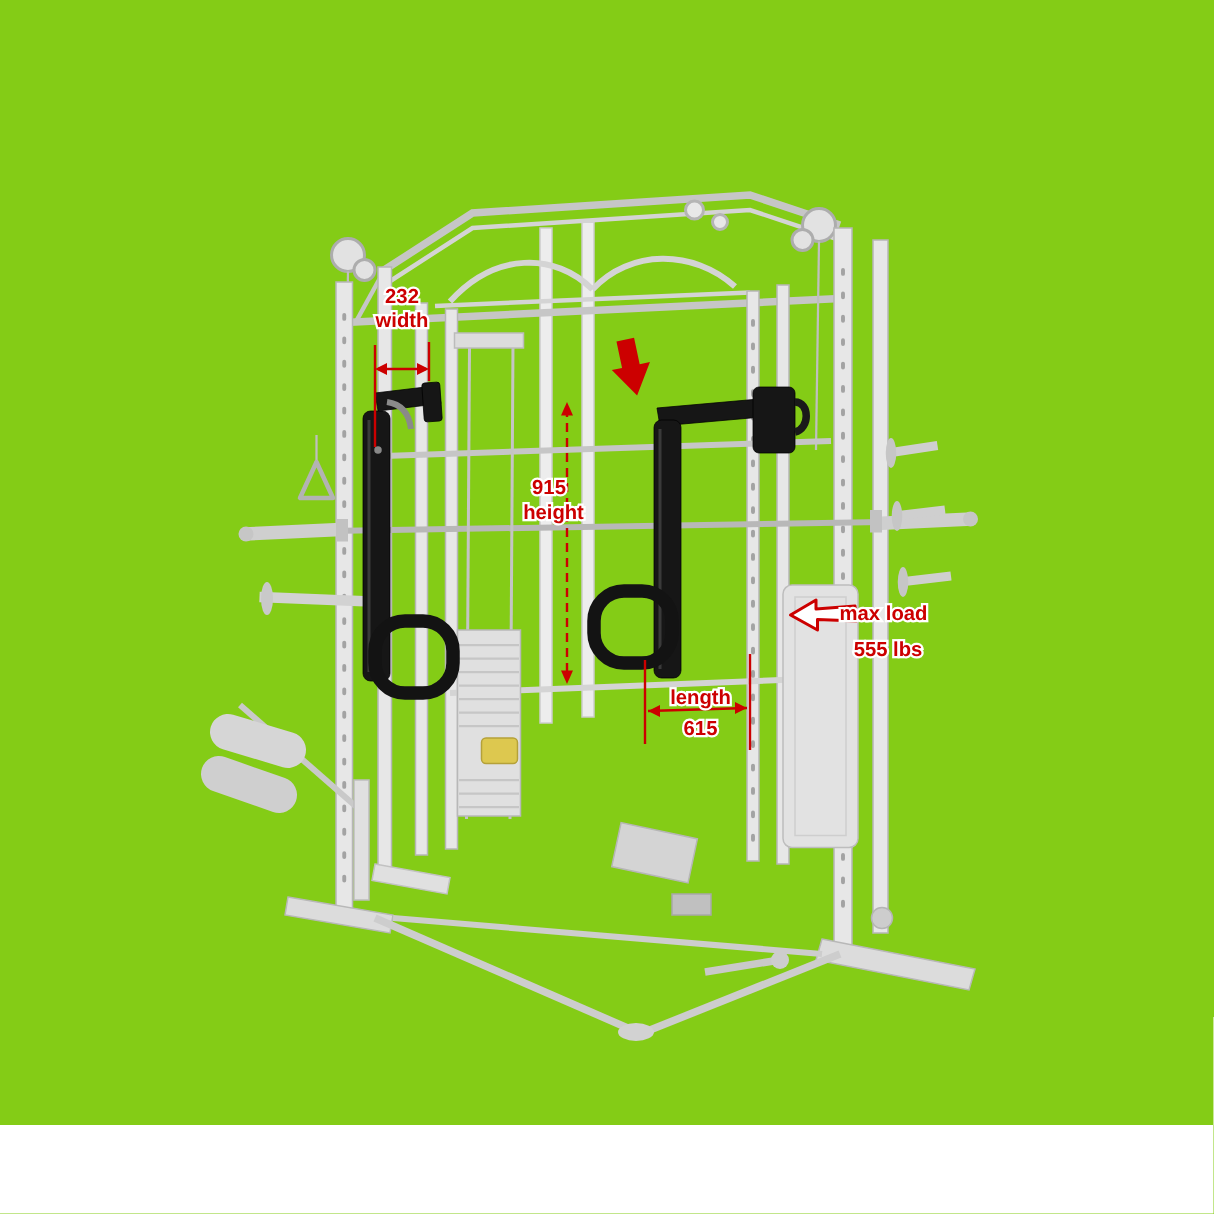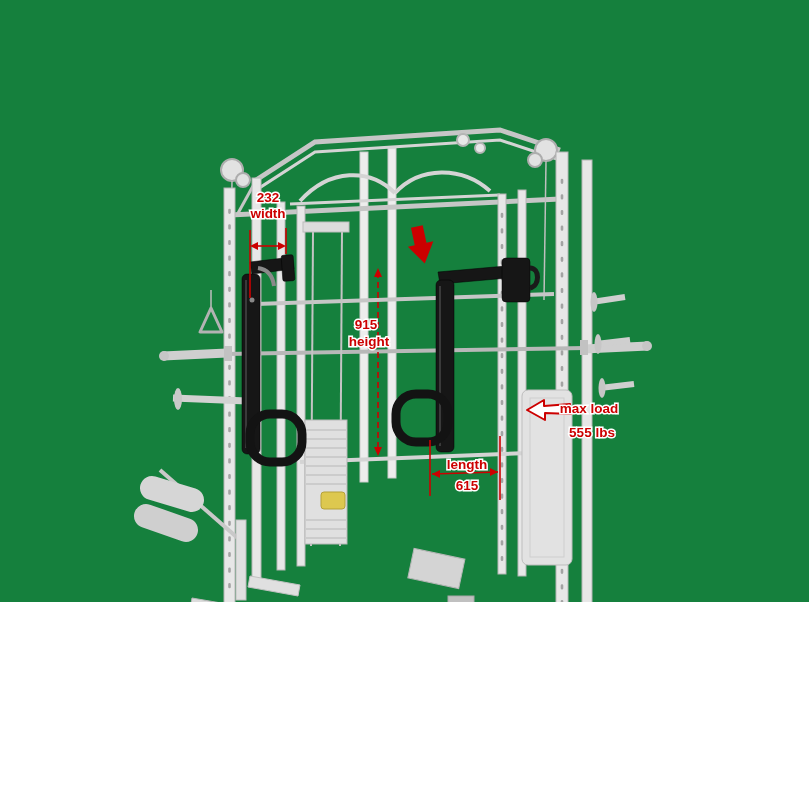--- a/index.html
+++ b/index.html
@@ -1,17 +1,17 @@
 <!DOCTYPE html>
 <html><head>
 <meta charset="utf-8">
 <style>
   html,body{margin:0;padding:0;background:#ffffff;}
   .canvas{
-    position:relative;width:809px;height:602px;background:#15803d;overflow:hidden;
+    position:relative;width:809px;height:750px;background:#84cc16;overflow:hidden;
     font-family:"Liberation Sans", sans-serif;
     text-decoration:underline;
   }
   svg{display:block;}
   .tube{stroke:#c6c6c6;fill:none;}
   .tube2{stroke:#d4d4d4;fill:none;}
   .upright{fill:#e7e7e7;stroke:#b6b6b6;stroke-width:1;}
   .holes{stroke:#a3a3a3;stroke-width:2.6;stroke-linecap:round;stroke-dasharray:2.6 13;fill:none;}
   .blackpart{fill:#161616;stroke:#000000;stroke-width:0.5;}
   .loop{fill:none;stroke:#131313;stroke-width:9;}

